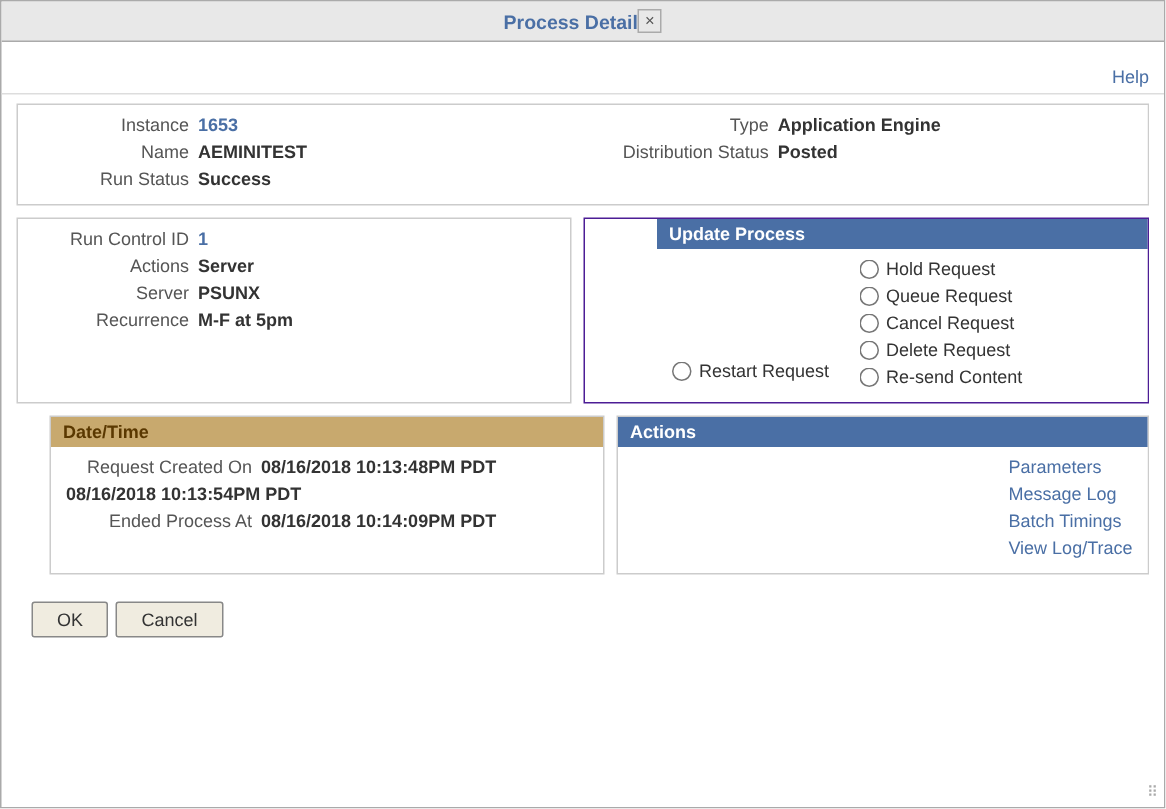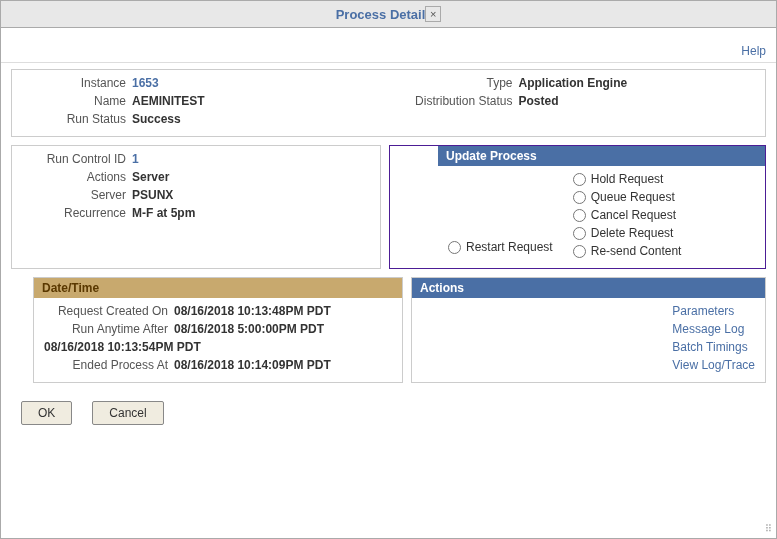--- a/index.html
+++ b/index.html
@@ -118,21 +118,21 @@
     .transfer-link {
       color: #333;
       text-decoration: none;
       cursor: pointer;
       display: block;
       margin-bottom: 4px;
     }
     .bottom-buttons {
       padding: 10px 10px;
       display: flex;
-      gap: 20px;
+      gap: 5px;
     }
     .btn {
       border: 1px solid #888;
       background: #f0ece0;
       padding: 4px 16px;
       cursor: pointer;
       font-size: 12px;
       color: #333;
       border-radius: 2px;
     }
@@ -287,24 +287,20 @@
     </div>
 
     <div class="date-actions-row">
 
       <div class="date-section">
         <div class="section-header">Date/Time</div>
         <div class="section-body">
           <div class="field-row">
             <span class="field-label" style="min-width:130px;">Request Created On</span>
             <span class="field-value">08/16/2018 10:13:48PM PDT</span>
-          </div>
-          <div class="field-row">
-            <span class="field-label" style="min-width:130px;">Run Anytime After</span>
-            <span class="field-value">08/16/2018 5:00:00PM PDT</span>
           </div>
           <div class="field-row">
             <span class="field-value">08/16/2018 10:13:54PM PDT</span>
           </div>
           <div class="field-row">
             <span class="field-label" style="min-width:130px;">Ended Process At</span>
             <span class="field-value">08/16/2018 10:14:09PM PDT</span>
           </div>
         </div>
       </div>

